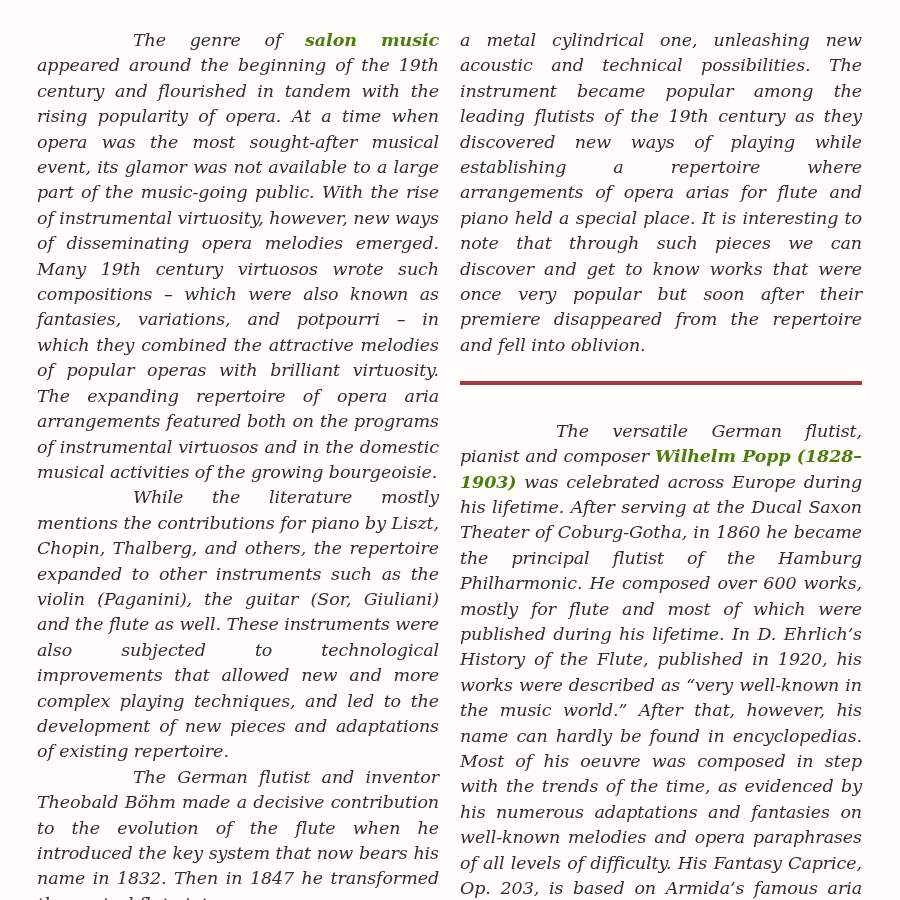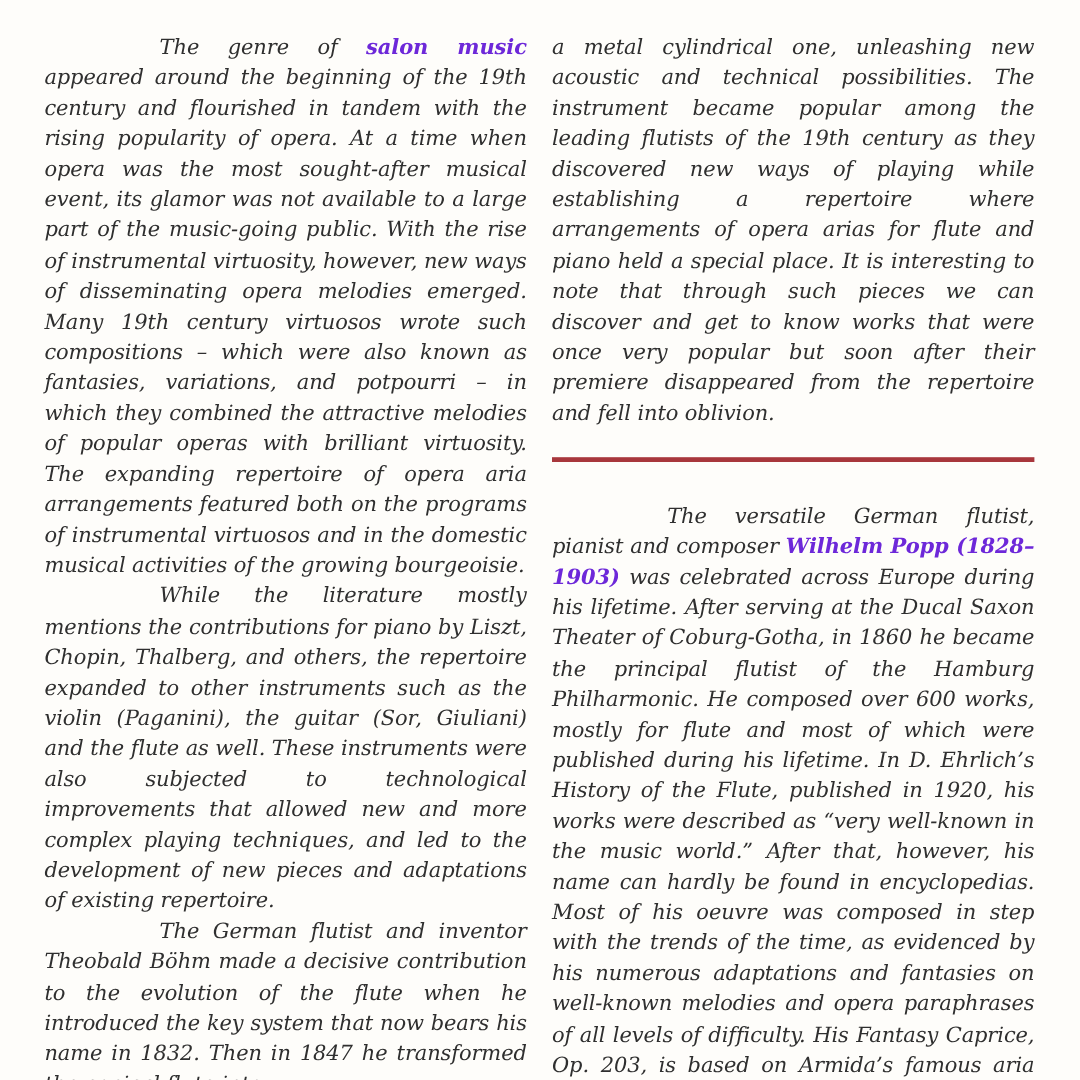--- a/index.html
+++ b/index.html
@@ -29,21 +29,21 @@
     margin: 0;
     text-align: justify;
     font-size: 17.5px;
     line-height: 25.4px;
     letter-spacing: -0.1px;
   }
   .indent {
     text-indent: 96px;
   }
   .red {
-    color: #6d28d9;
+    color: #4d7c0f;
     font-weight: 700;
     font-style: italic;
   }
   .red-rule {
     border: 0;
     height: 3.5px;
     background: #a8373c;
     margin: 23px 0 34px 0;
     width: 100%;
   }

